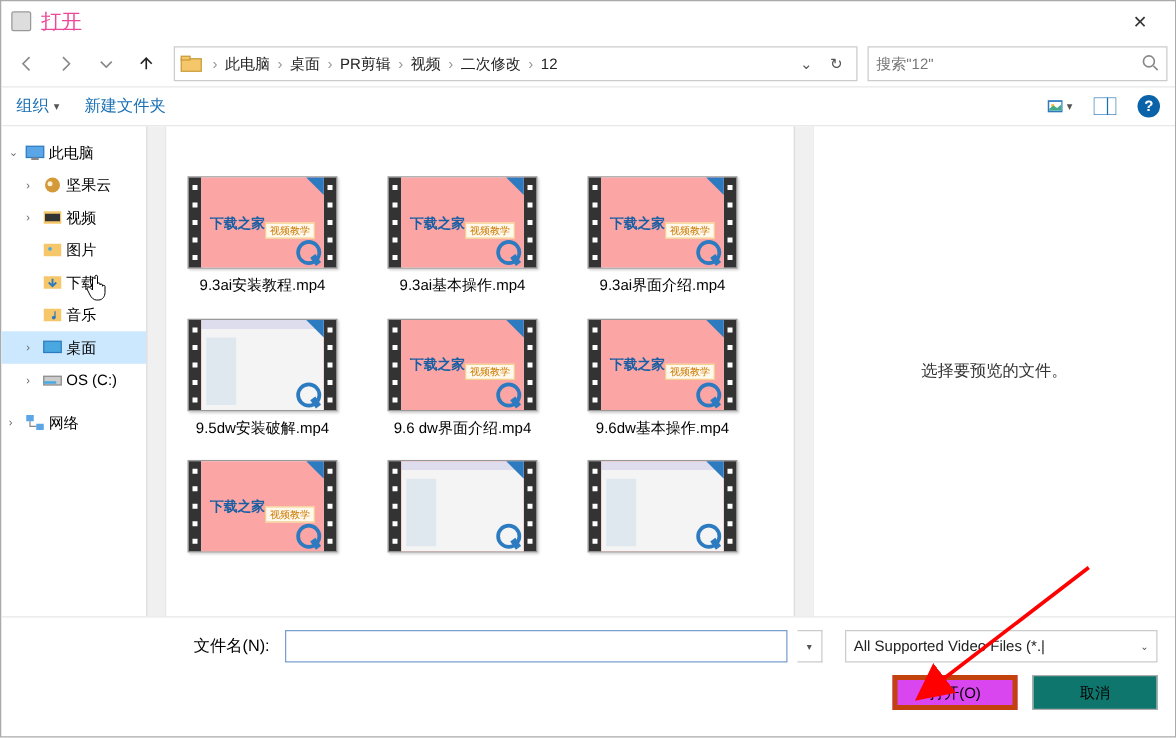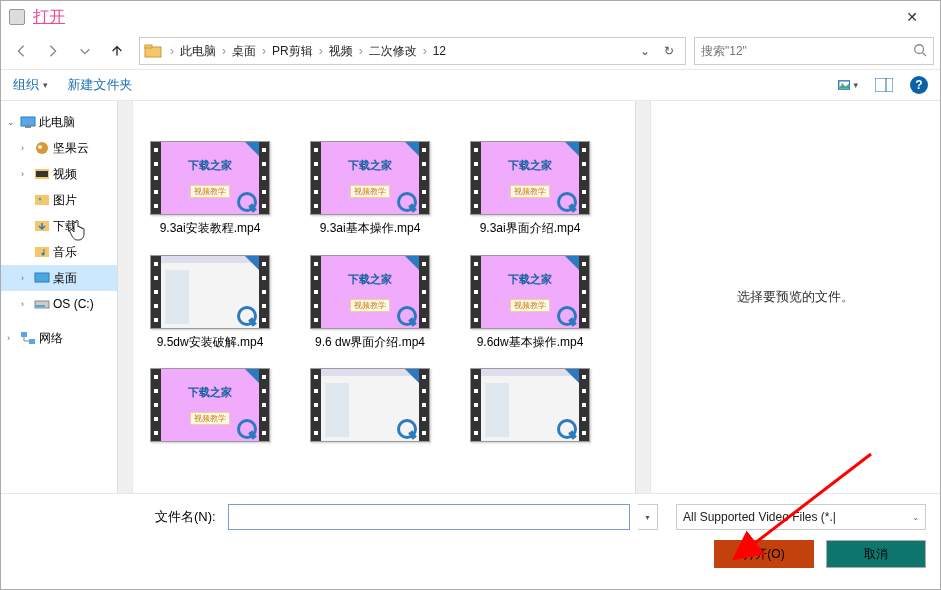--- a/index.html
+++ b/index.html
@@ -44,21 +44,21 @@
 
 .filepane { flex: 1; display: flex; }
 .filegrid { flex: 1; padding: 40px 12px 0 12px; display: flex; flex-wrap: wrap; gap: 18px 30px; align-content: flex-start; overflow: hidden; position: relative; }
 .filegrid::after { content: ""; position: absolute; right: 0; top: 0; bottom: 0; width: 14px; background: #f0f0f0; border-left: 1px solid #ddd; }
 
 .thumb { width: 130px; text-align: center; font-size: 12px; }
 .thumbimg { width: 120px; height: 74px; margin: 0 auto 6px; position: relative; background: #fff; border: 1px solid #999; box-shadow: 1px 1px 2px rgba(0,0,0,0.2); }
 .filmstrip { position: absolute; top: 0; bottom: 0; width: 10px; background: #333; background-image: linear-gradient(#fff 0 0), linear-gradient(#fff 0 0), linear-gradient(#fff 0 0), linear-gradient(#fff 0 0), linear-gradient(#fff 0 0); background-size: 4px 4px; background-repeat: no-repeat; background-position: 3px 6px, 3px 20px, 3px 34px, 3px 48px, 3px 62px; }
 .filmstrip.left { left: 0; }
 .filmstrip.right { right: 0; }
-.thumbimg .inner { position: absolute; left: 10px; right: 10px; top: 0; bottom: 0; display: flex; flex-direction: column; align-items: center; justify-content: center; background: #f0abfc; overflow: hidden; }
+.thumbimg .inner { position: absolute; left: 10px; right: 10px; top: 0; bottom: 0; display: flex; flex-direction: row; align-items: center; justify-content: center; background: #fca5a5; overflow: hidden; }
 .thumbimg .badge-tri { position: absolute; top: 0; right: 10px; width: 0; height: 0; border-top: 14px solid #2c7abf; border-left: 14px solid transparent; }
 .thumbimg .badge-q { position: absolute; bottom: 2px; right: 12px; width: 20px; height: 20px; border: 3px solid #2c7abf; border-radius: 50%; }
 .thumbimg .badge-q::after { content: ""; position: absolute; bottom: -3px; right: -1px; width: 5px; height: 8px; background: #2c7abf; transform: rotate(-35deg); }
 .logo-text { font-size: 11px; font-weight: bold; color: #1a5fa3; }
 .logo-sub { font-size: 8px; color: #cc7a00; border: 1px solid #f3d090; padding: 0 3px; background: #fff8ec; margin-top: 12px; }
 .ss { position: absolute; inset: 0; background: linear-gradient(to bottom, #dde 0 10%, #f4f4f4 10% 100%); }
 .ss::before { content: ""; position: absolute; left: 4px; top: 14px; width: 24px; bottom: 4px; background: #e0e8ef; }
 .tlabel { line-height: 1.3; word-break: break-all; }
 
 .preview { width: 290px; border-left: 1px solid #e8e8e8; display: flex; align-items: center; justify-content: center; font-size: 13px; color: #333; }
@@ -66,21 +66,21 @@
 
 .bottom { border-top: 1px solid #e8e8e8; padding: 10px 14px 14px; position: relative; }
 .row1 { display: flex; align-items: center; gap: 8px; margin-bottom: 10px; }
 .fname-label { font-size: 13px; margin-left: 140px; margin-right: 4px; }
 .fname-input { flex: 1; height: 26px; border: 1px solid #7a9fcf; padding: 0 4px; font-size: 12px; }
 .combo-drop { width: 20px; height: 26px; border: 1px solid #ccc; border-left: none; display: flex; align-items: center; justify-content: center; font-size: 8px; color: #555; }
 .filter { width: 250px; height: 26px; border: 1px solid #ccc; margin-left: 10px; padding: 0 6px; font-size: 12px; display: flex; align-items: center; color: #222; }
 .filter .dd { margin-left: auto; font-size: 8px; color: #555; }
 .row2 { display: flex; justify-content: flex-end; gap: 12px; }
 .btn { width: 100px; height: 28px; border: 1px solid #adadad; background: #0f766e; font-size: 12px; display: flex; align-items: center; justify-content: center; cursor: pointer; }
-.btn.primary { border: 6px solid #c2410c; background: #c2410c; margin-left: 24px; }
+.btn.primary { border: 4px solid #c2410c; background: #d946ef; margin-left: 24px; }
 
 
 .hand-cursor { position: absolute; left: 68px; top: 218px; pointer-events: none; }
 .hand-cursor svg { width: 20px; height: 22px; }
 
 
 .arrow-anno { position: absolute; pointer-events: none; }
 </style>
 </head>
 <body>

